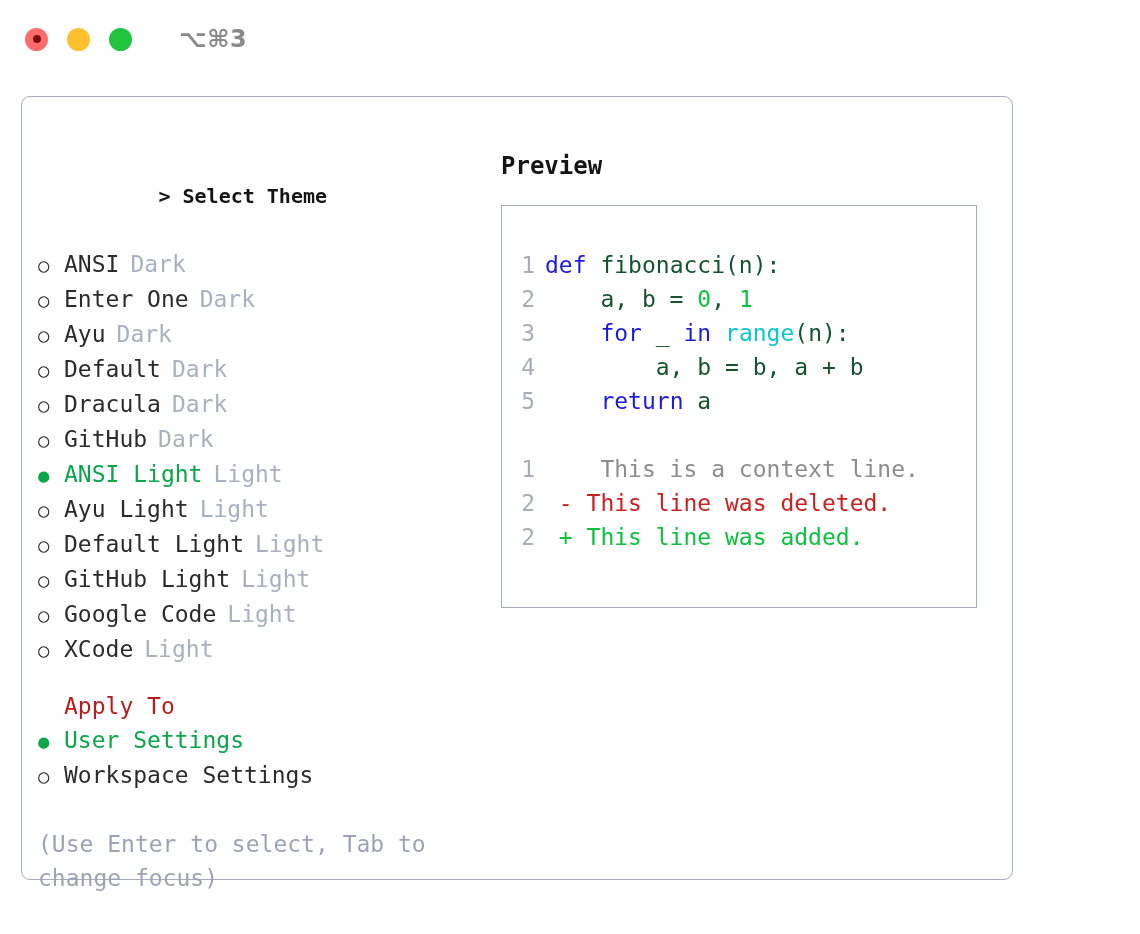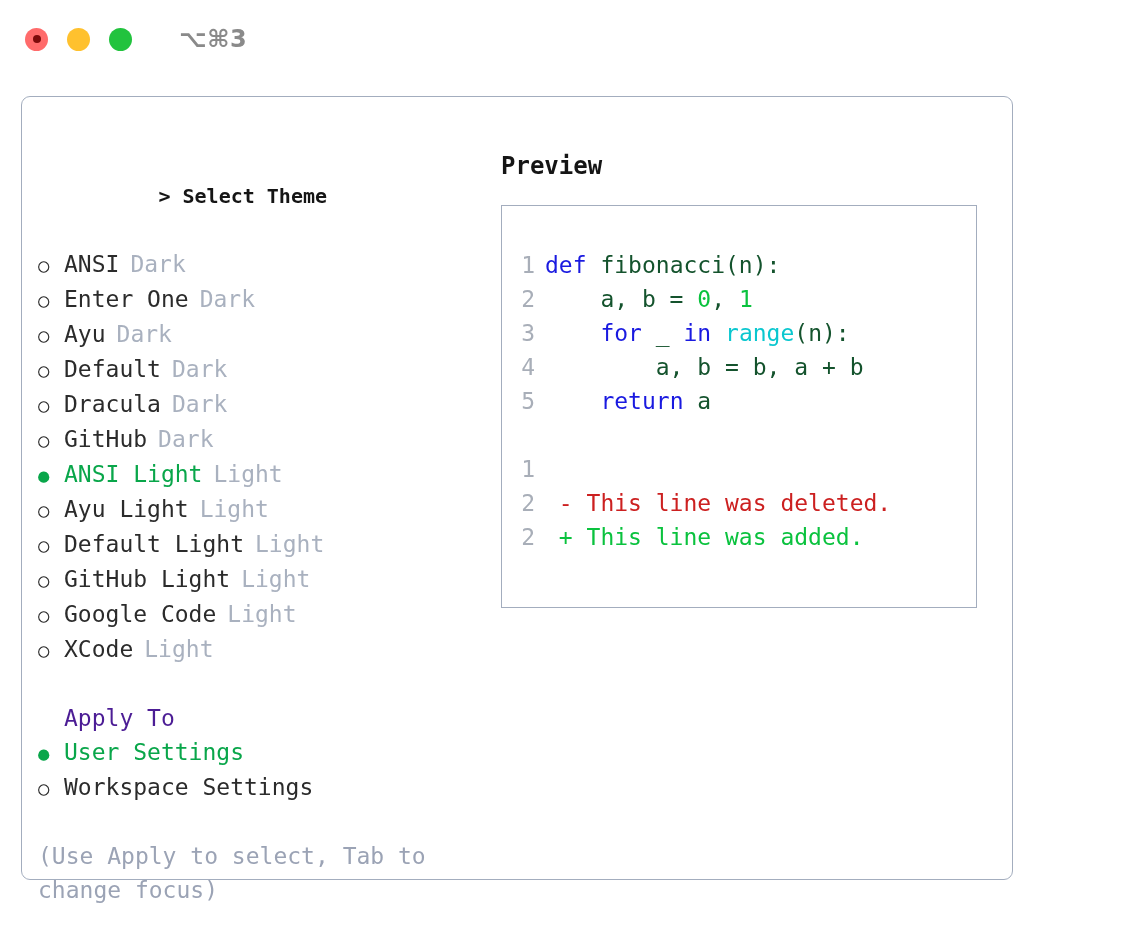--- a/index.html
+++ b/index.html
@@ -124,23 +124,23 @@
     font-size: 19px;
   }
   .opt.selected .bullet { color: #09a64a; }
   .opt-name { color: #2b2b2b; }
   .opt.selected .opt-name { color: #09a64a; }
   .opt-mode { color: #a9b1bf; margin-left: 11px; }
   .opt.selected .opt-mode { color: #a9b1bf; }
 
   .apply-header {
     font-size: 23px;
-    color: #4c1d95;
-    line-height: 34px;
-    margin-top: 34px;
+    color: #b91c1c;
+    line-height: 34px;
+    margin-top: 22px;
     padding-left: 26px;
     white-space: pre;
   }
 
   .hint {
     margin-top: 34px;
     font-size: 23px;
     color: #9ba3b5;
     line-height: 34px;
     width: 410px;
@@ -236,37 +236,37 @@
             <div class="opt"><span class="bullet">○</span><span class="opt-name">XCode</span><span class="opt-mode">Light</span></div>
           </div>
 
         <div class="apply-header">Apply To</div>
 
         <div class="opt-list" id="apply-list">
             <div class="opt selected"><span class="bullet">●</span><span class="opt-name">User Settings</span></div>
             <div class="opt"><span class="bullet">○</span><span class="opt-name">Workspace Settings</span></div>
           </div>
 
-        <div class="hint">(Use Apply to select, Tab to change focus)</div>
+        <div class="hint">(Use Enter to select, Tab to change focus)</div>
       </div>
 
       <div class="right-col">
         <div class="preview-title">Preview</div>
 
         <div class="preview-box">
           <div id="code-block">
               <div class="code-line"><span class="lineno">1</span><span class="code-text"><span class="tok-kw">def </span><span class="tok-plain">fibonacci(n):</span></span></div>
               <div class="code-line"><span class="lineno">2</span><span class="code-text"><span class="tok-plain">    a, b = </span><span class="tok-num">0</span><span class="tok-plain">, </span><span class="tok-num">1</span></span></div>
               <div class="code-line"><span class="lineno">3</span><span class="code-text"><span class="tok-plain">    </span><span class="tok-kw">for</span><span class="tok-plain"> _ </span><span class="tok-kw">in</span><span class="tok-plain"> </span><span class="tok-fn">range</span><span class="tok-plain">(n):</span></span></div>
               <div class="code-line"><span class="lineno">4</span><span class="code-text"><span class="tok-plain">        a, b = b, a + b</span></span></div>
               <div class="code-line"><span class="lineno">5</span><span class="code-text"><span class="tok-plain">    </span><span class="tok-kw">return</span><span class="tok-plain"> a</span></span></div>
             </div>
           <div class="blank-line"></div>
           <div id="diff-block">
-              <div class="code-line"><span class="lineno">1</span></div>
+              <div class="code-line"><span class="lineno">1</span><span class="diff-ctx">    This is a context line.</span></div>
               <div class="code-line"><span class="lineno">2</span><span class="diff-del"> - This line was deleted.</span></div>
               <div class="code-line"><span class="lineno">2</span><span class="diff-add"> + This line was added.</span></div>
             </div>
         </div>
       </div>
 
     </div>
   </div>
 </div>
 

